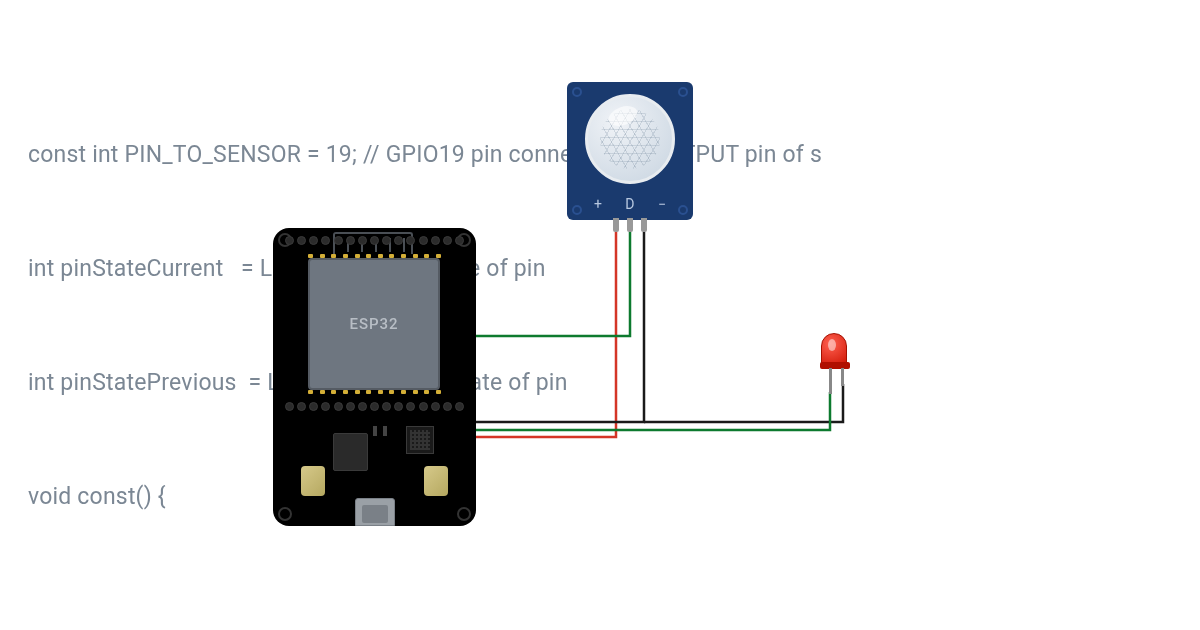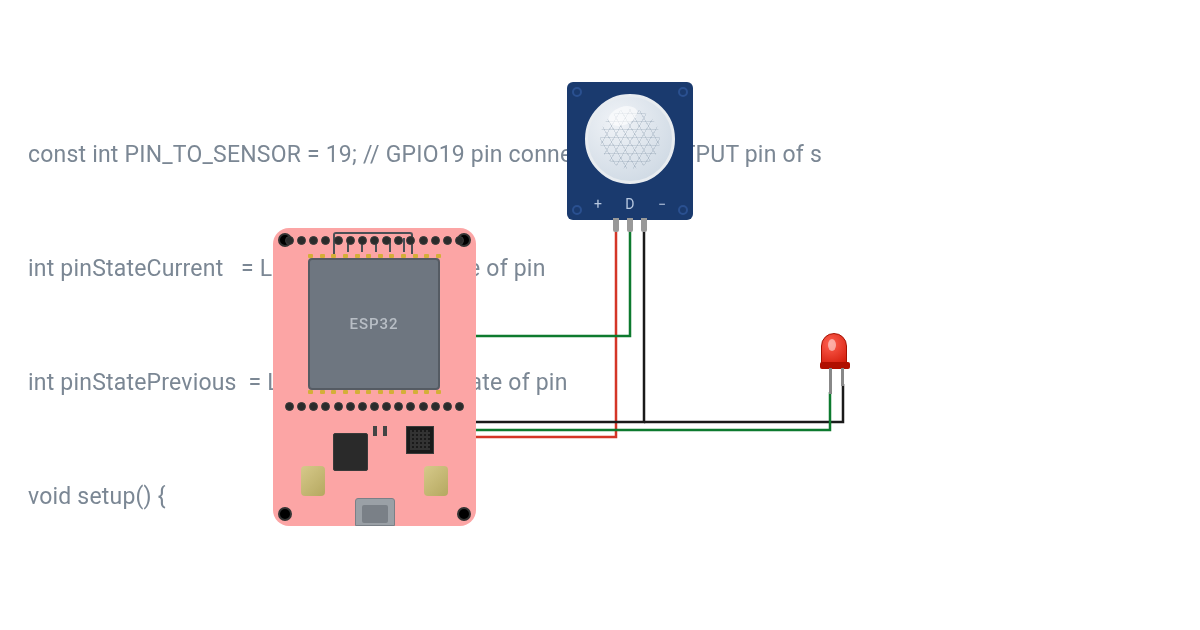--- a/index.html
+++ b/index.html
@@ -24,21 +24,21 @@
   }
   .code-line { display: block; }
   
   
   .esp32-board {
     position: absolute;
     left: 273px;
     top: 228px;
     width: 203px;
     height: 298px;
-    background: #fca5a5;
+    background: #000000;
     border-radius: 16px;
   }
   .esp32-shield {
     position: absolute;
     left: 35px;
     top: 30px;
     width: 132px;
     height: 132px;
     background: #6e7680;
     border: 2px solid #555b63;
@@ -306,21 +306,21 @@
   .w-green { stroke: #0d7a2e; stroke-width: 2.5; fill: none; }
   .w-black { stroke: #1a1a1a; stroke-width: 2.5; fill: none; }
 </style>
 </head>
 <body>
 
 <div class="code-bg">
   <span class="code-line">const int PIN_TO_SENSOR = 19; // GPIO19 pin connected to OUTPUT pin of s</span>
   <span class="code-line">int pinStateCurrent   = LOW;  // current state of pin</span>
   <span class="code-line">int pinStatePrevious  = LOW;  // previous state of pin</span>
-  <span class="code-line">void setup() {</span>
+  <span class="code-line">void const() {</span>
   
   
   
   
   <span class="code-line"></span>
   
   
 </div>
 
 <svg class="wiring">

